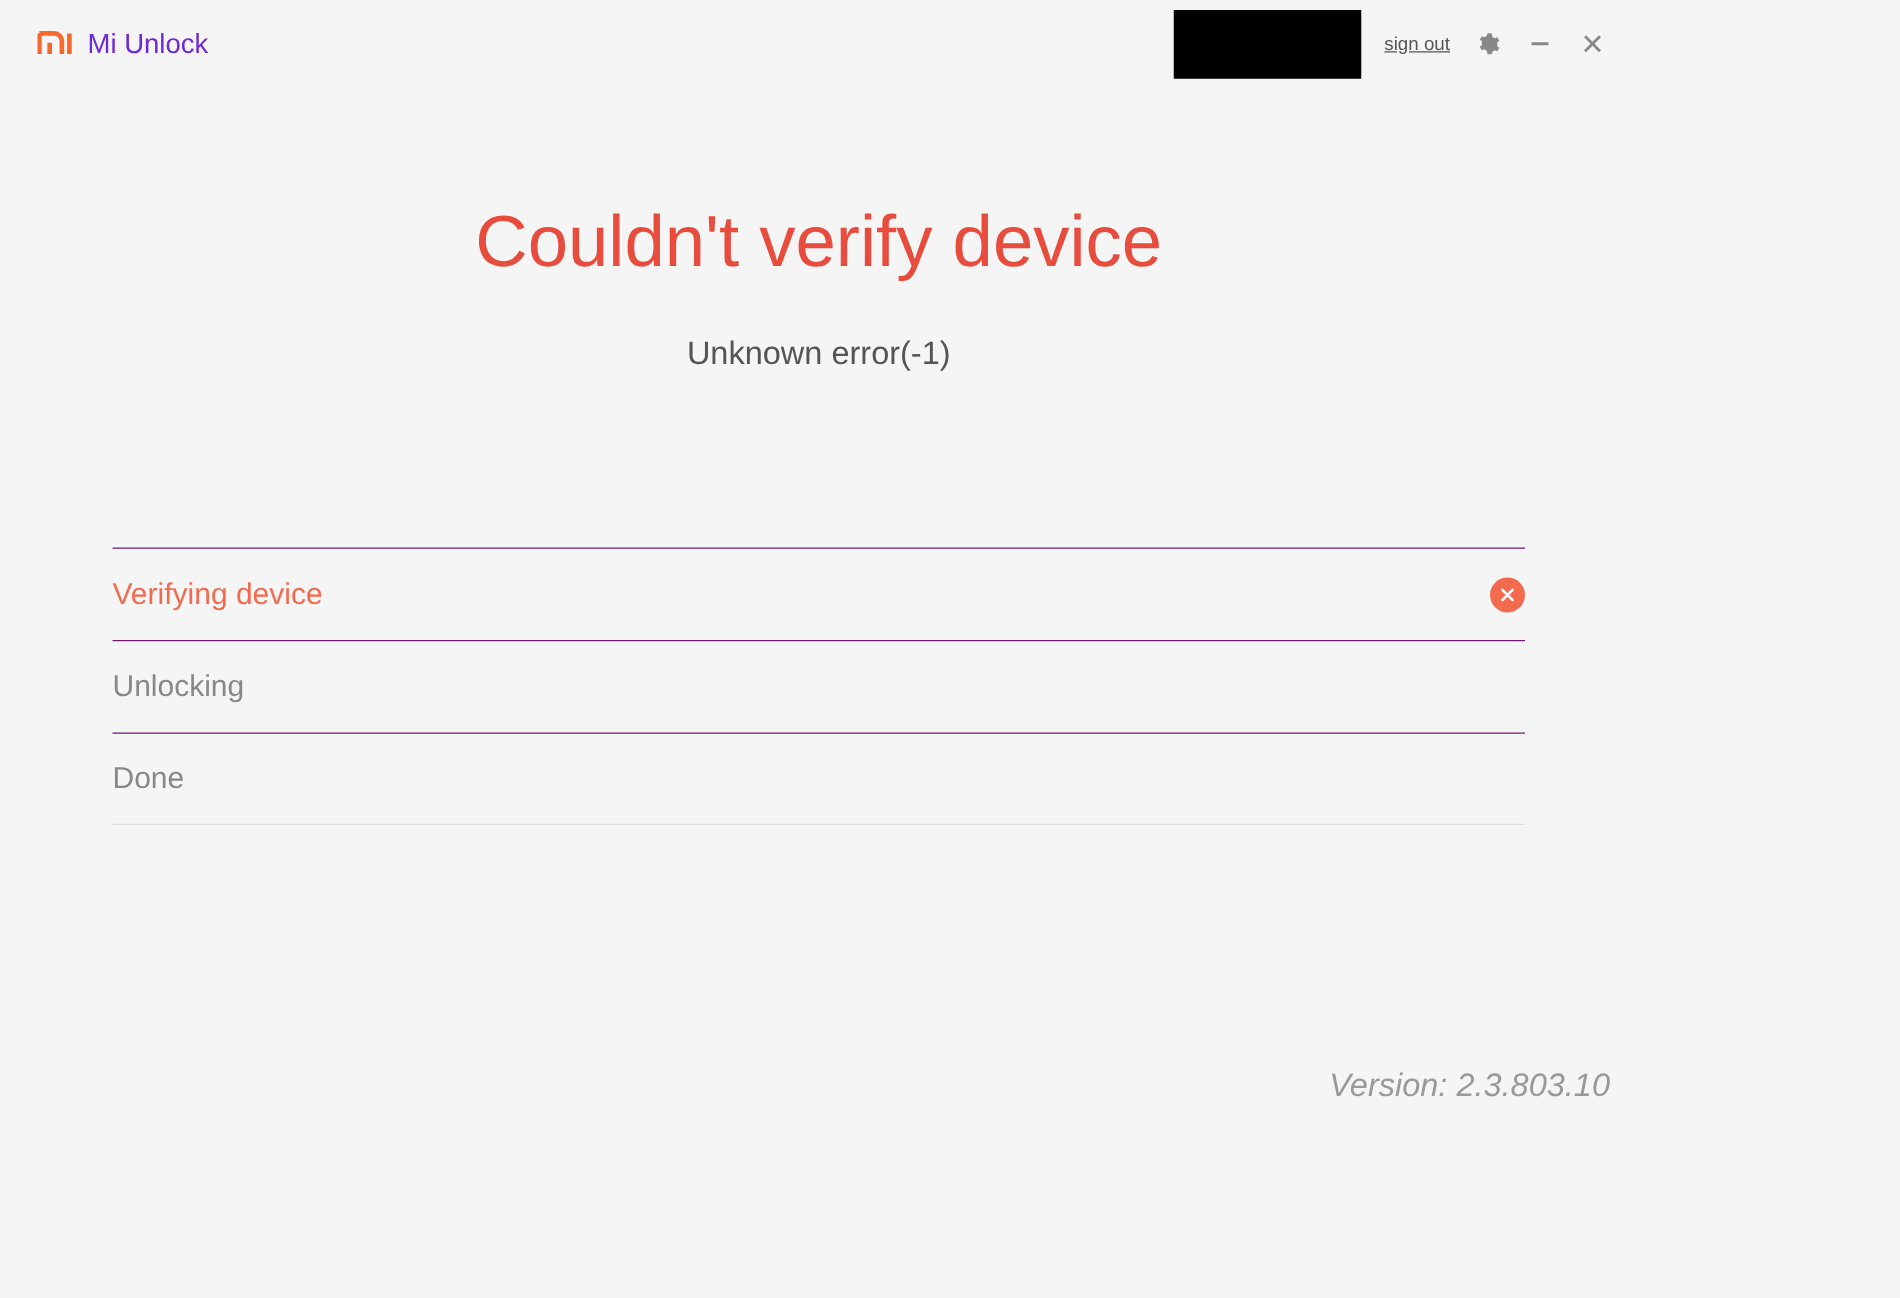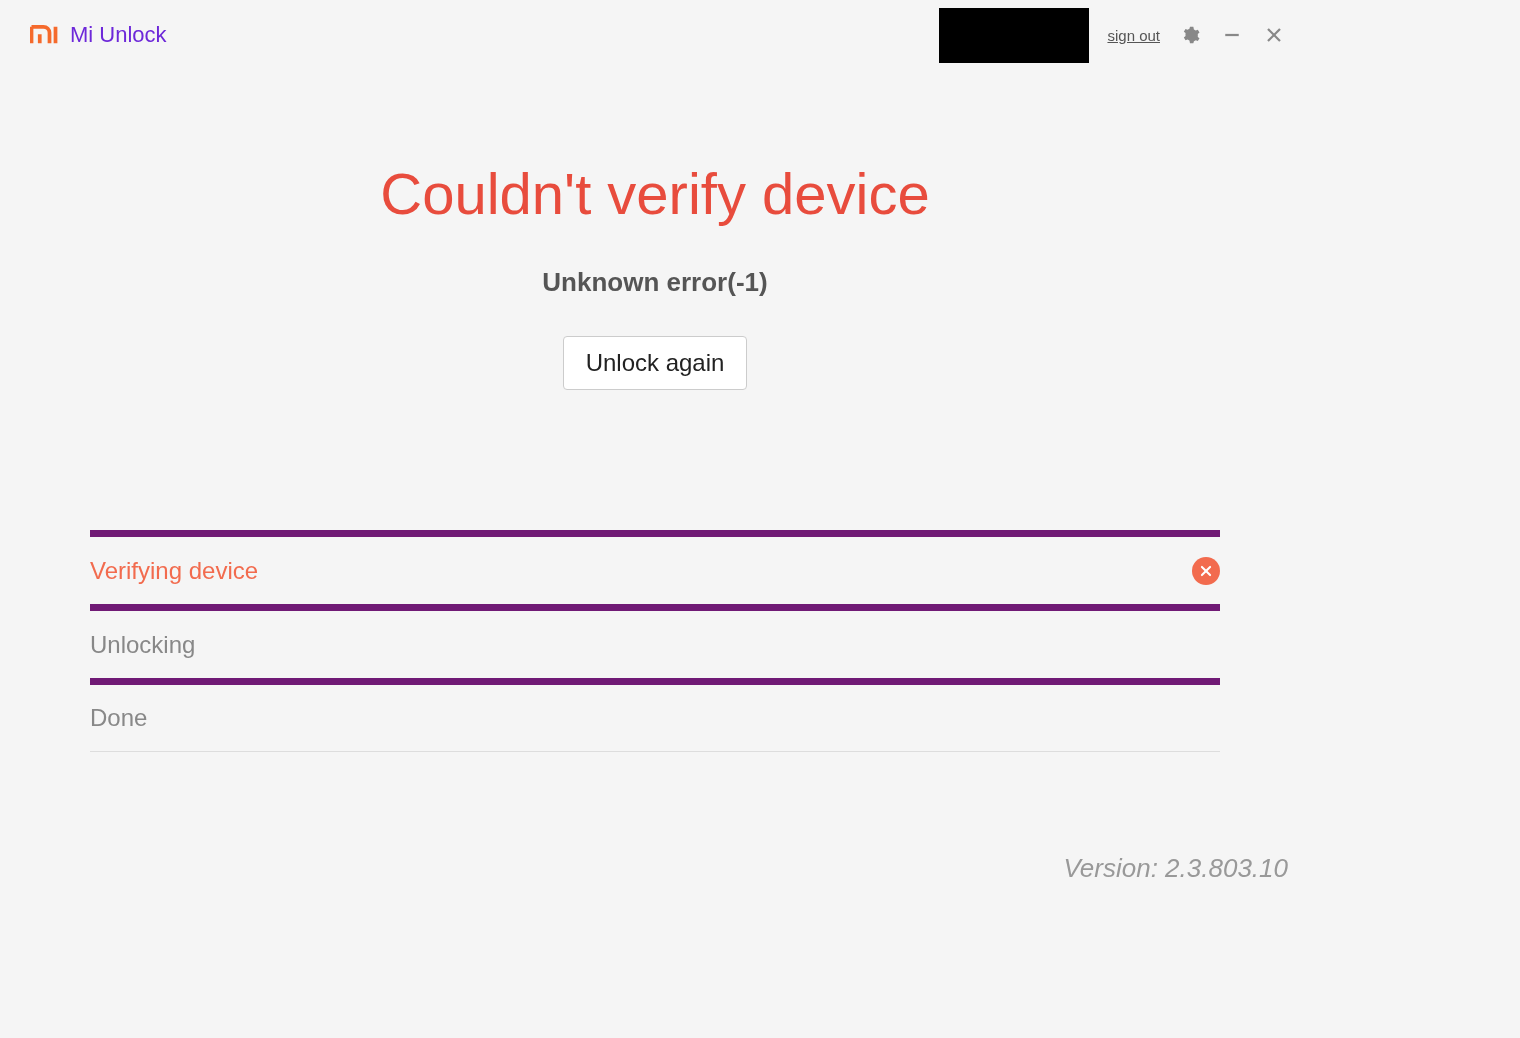--- a/index.html
+++ b/index.html
@@ -64,41 +64,40 @@
     }
     .error-title {
       color: #e84c3d;
       font-size: 58px;
       font-weight: 400;
     }
     .error-sub {
       color: #555;
       font-size: 26px;
       margin-top: 40px;
-      font-weight: bold;
     }
     .unlock-btn {
       margin-top: 38px;
       display: inline-block;
       background: #fff;
       border: 1px solid #ccc;
       border-radius: 4px;
       padding: 12px 22px;
       font-size: 24px;
       color: #222;
       cursor: pointer;
     }
     .steps {
       margin: 140px 90px 0 90px;
     }
     .step {
       display: flex;
       align-items: center;
       justify-content: space-between;
-      border-top: 7px solid #701a75;
+      border-top: 1px solid #701a75;
       height: 74px;
       font-size: 24px;
       color: #888;
     }
     .step:last-child { border-bottom: 1px solid #ddd; text-align: center; }
     .step.active { color: #f26b4e; }
     .step-error-icon {
       width: 28px;
       height: 28px;
       border-radius: 50%;
@@ -150,21 +149,20 @@
         <line x1="4" y1="4" x2="20" y2="20" stroke="#888" stroke-width="3"></line>
         <line x1="20" y1="4" x2="4" y2="20" stroke="#888" stroke-width="3"></line>
       </svg>
     </span>
   </div>
 </div>
 
 <div class="main">
   <div class="error-title">Couldn't verify device</div>
   <div class="error-sub">Unknown error(-1)</div>
-  <button class="unlock-btn">Unlock again</button>
 </div>
 
 <div class="steps">
   <div class="step active">
     <span>Verifying device</span>
     <span class="step-error-icon">
       <svg viewBox="0 0 24 24" width="14" height="14">
         <line x1="5" y1="5" x2="19" y2="19" stroke="#fff" stroke-width="3.5" stroke-linecap="round"></line>
         <line x1="19" y1="5" x2="5" y2="19" stroke="#fff" stroke-width="3.5" stroke-linecap="round"></line>
       </svg>

